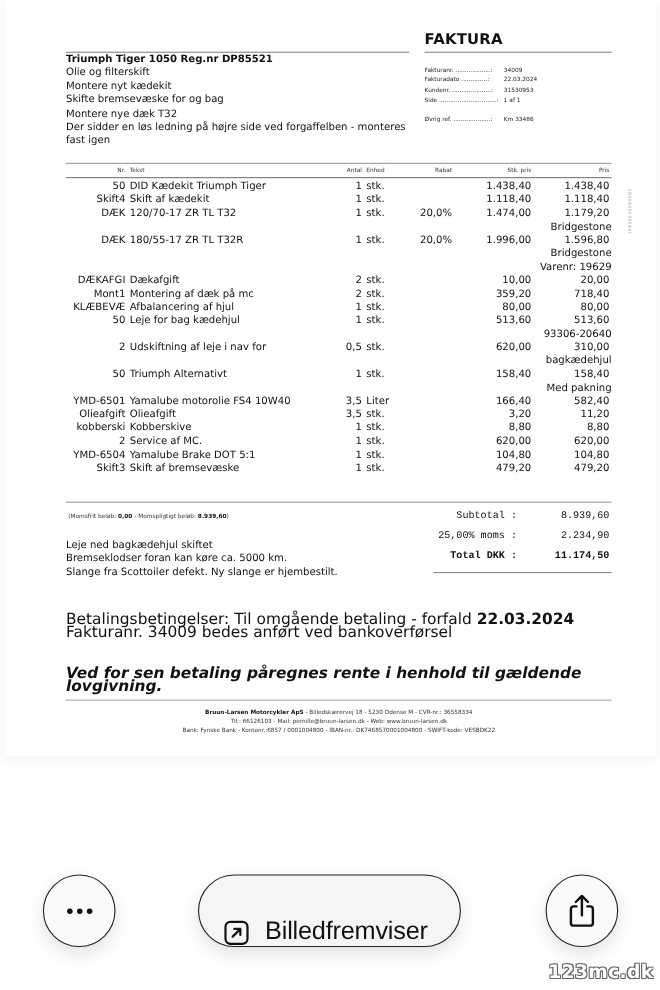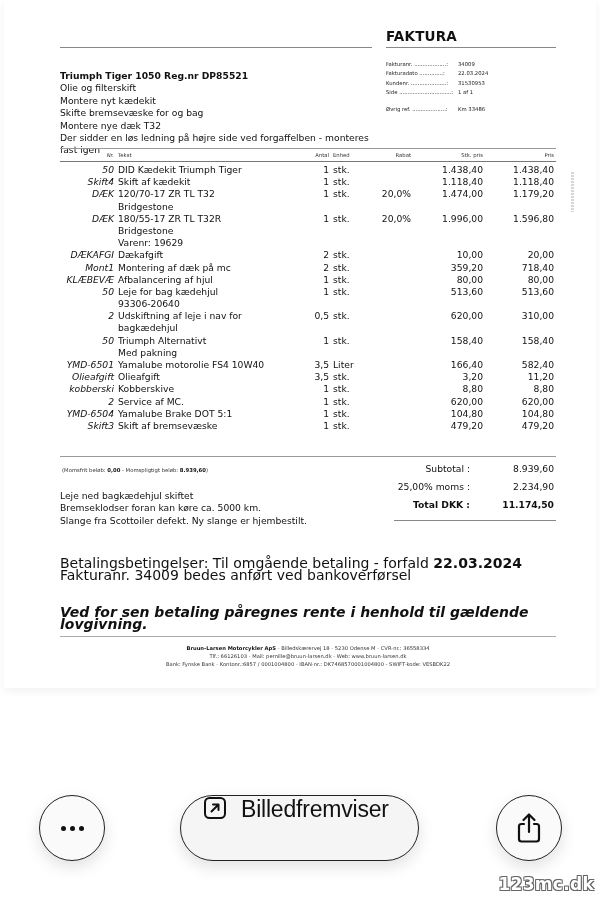--- a/index.html
+++ b/index.html
@@ -10,55 +10,55 @@
     position: absolute; left: 4px; top: 0; width: 592px; height: 688px;
     background: #fff;
     box-shadow: 0 3px 8px rgba(0,0,0,0.06);
   }
   .doc { position: absolute; left: 56px; top: 0; width: 496px; }
 
   .faktura-title { position: absolute; left: 326px; top: 28px; font-size: 13.5px; font-weight: bold; letter-spacing: 0.2px; }
   .rule-left { position: absolute; left: 0; top: 47px; width: 312px; border-top: 1px solid #888; }
   .rule-right { position: absolute; left: 326px; top: 47px; width: 170px; border-top: 1px solid #888; }
 
-  .subject { position: absolute; left: 0; top: 70px; width: 320px; font-size: 9.2px; line-height: 12.4px; }
+  .subject { position: absolute; left: 0; top: 48px; width: 320px; font-size: 9.2px; line-height: 12.4px; }
   .subject .title { font-weight: bold; }
 
   .meta { position: absolute; left: 326px; top: 60px; width: 170px; font-size: 5.3px; line-height: 9.3px; color: #222; }
   .meta .row { display: flex; }
   .meta .k { width: 70px; white-space: nowrap; overflow: hidden; }
   .meta .v { padding-left: 2px; }
   .meta .gap { height: 8px; }
 
   .rule-table-top { position: absolute; left: 0; top: 148px; width: 496px; border-top: 1.5px solid #999; }
   .thead { position: absolute; left: 0; top: 152px; width: 496px; font-size: 5.3px; color: #333; height: 9px; }
   .rule-head { position: absolute; left: 0; top: 161px; width: 496px; border-top: 1px solid #777; }
 
   .tbody { position: absolute; left: 0; top: 164px; width: 496px; font-size: 9.2px; line-height: 12.2px; }
   .tr { position: relative; height: 12.2px; }
   .c { position: absolute; top: 0; white-space: nowrap; }
-  .c-nr { right: 442px; text-align: right; font-style: italic; }
+  .c-nr { right: 442px; text-align: right; }
   .c-txt { left: 58px; }
   .c-antal { right: 227px; text-align: right; }
   .c-enhed { left: 273px; }
   .c-rabat { right: 145px; text-align: right; }
   .c-stk { right: 73px; text-align: right; }
   .c-pris { right: 2px; text-align: right; }
-  .extra { padding-left: 58px; }
+  .extra { padding-left: 58px; text-align: right; }
   .extra div { height: 12.2px; }
 
   .th { position: absolute; top: 0; white-space: nowrap; }
 
   .rule-table-bottom { position: absolute; left: 0; top: 456px; width: 496px; border-top: 1px solid #999; }
 
   .momsline { position: absolute; left: 2px; top: 467px; font-size: 5.3px; color: #333; }
   .momsline b { color: #111; }
 
   .totals { position: absolute; left: 320px; top: 463px; width: 176px; font-size: 9.2px; }
-  .totals .row { position: relative; height: 17px; }
+  .totals .row { position: relative; height: 17px; font-family: Liberation Mono, monospace; }
   .totals .lbl { position: absolute; right: 86px; white-space: nowrap; }
   .totals .val { position: absolute; right: 2px; white-space: nowrap; }
   .totals .bold { font-weight: bold; }
   .rule-totals { position: absolute; left: 334px; top: 520px; width: 162px; border-top: 1px solid #888; }
 
   .notes { position: absolute; left: 0; top: 490px; width: 320px; font-size: 9.2px; line-height: 12.3px; }
 
   .payment { position: absolute; left: 0; top: 557px; width: 496px; font-size: 14px; line-height: 12.4px; }
   .payment b { font-weight: bold; }
   .payment .italic { font-style: italic; margin-top: 24px; font-weight: bold; }
@@ -75,21 +75,21 @@
     border: 1px solid #222; background: #fafafa;
     box-shadow: 0 6px 16px rgba(0,0,0,0.12);
     display: flex; align-items: center; justify-content: center;
   }
   .btn-more { left: 39px; }
   .btn-share { left: 496px; }
   .btn-pill {
     position: absolute; left: 180px; top: 795px; width: 239px; height: 66px; border-radius: 33px;
     border: 1px solid #222; background: #f5f5f5;
     box-shadow: 0 6px 16px rgba(0,0,0,0.12);
-    display: flex; align-items: flex-start; padding-left: 22px;
+    display: flex; align-items: flex-end; padding-left: 22px;
   }
   .btn-pill .label { font-family: "Liberation Sans", sans-serif; font-size: 23px; color: #111; margin-left: 14px; letter-spacing: -0.2px; }
   .dots { display: flex; gap: 4px; }
   .dots span { width: 5px; height: 5px; border-radius: 50%; background: #111; display: block; }
 
   .watermark {
     position: absolute; right: 6px; bottom: 6px; font-family: "DejaVu Sans", sans-serif; font-weight: bold;
     font-size: 17px; color: #fff; letter-spacing: 0.3px;
     text-shadow: -1px -1px 0 #666, 1px -1px 0 #666, -1px 1px 0 #666, 1px 1px 0 #666;
   }

